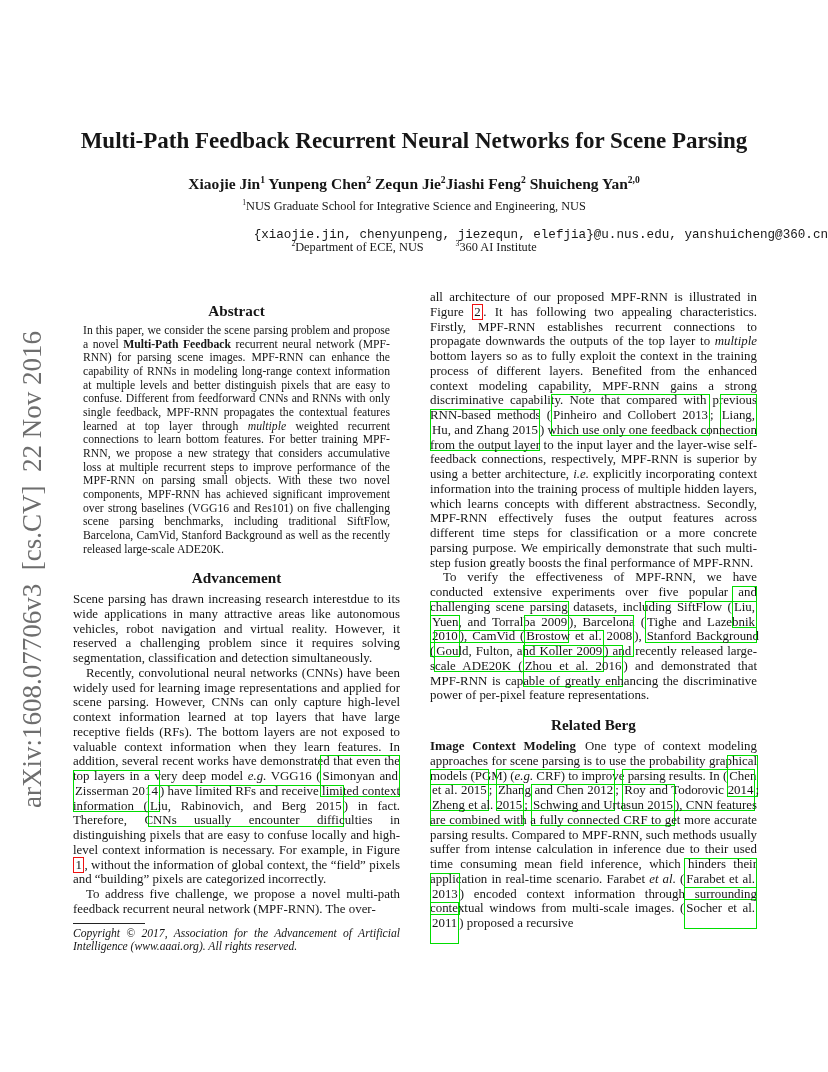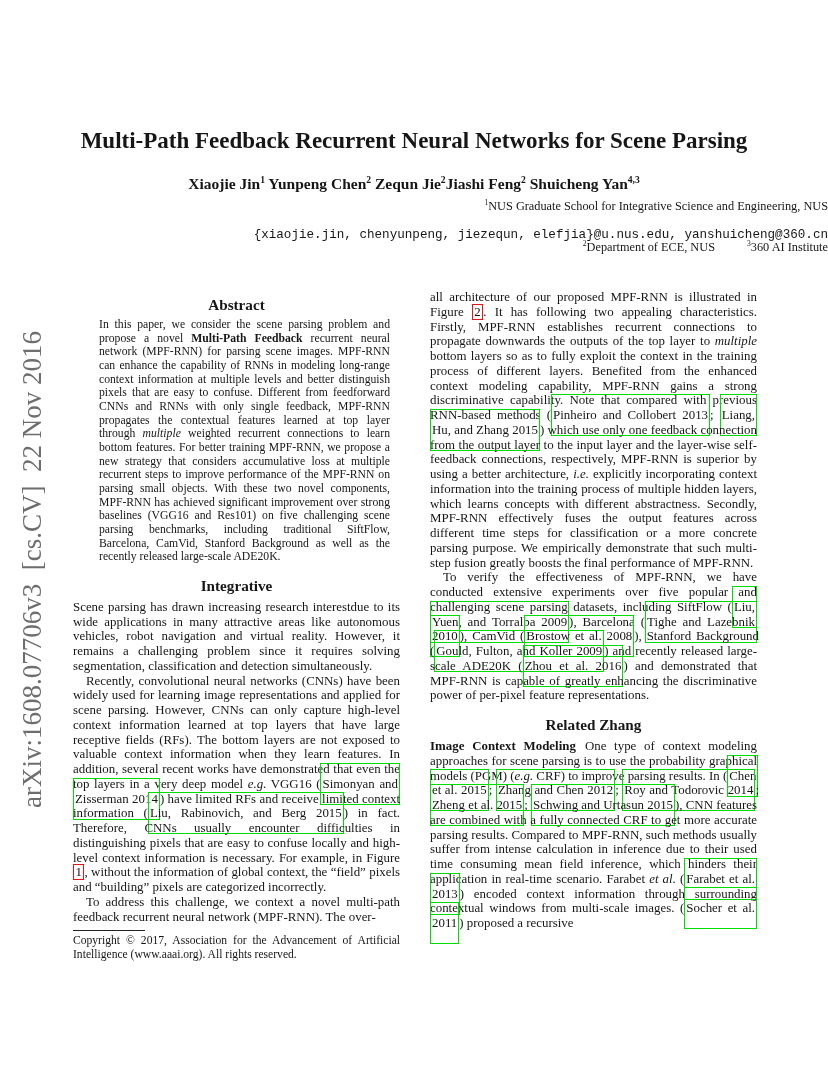--- a/index.html
+++ b/index.html
@@ -46,21 +46,21 @@
   .authors {
     position: absolute;
     top: 175px; left: 0; right: 0;
     text-align: center;
     font-size: 15.5px;
     font-weight: 700;
   }
   .affil {
     position: absolute;
     left: 0; right: 0;
-    text-align: right;
+    text-align: center;
     font-size: 12.3px;
   }
   .affil1 { top: 199px; }
   .affil2 { top: 204px; margin-top: 36px; }
   .emails {
     position: absolute;
     top: 228px; left: 0; right: 0;
     text-align: right;
     font-family: "Liberation Mono", monospace;
     font-size: 12.6px;
@@ -77,47 +77,48 @@
     font-size: 12.9px;
     line-height: 14.75px;
   }
   .col-left  { left: 73px; }
   .col-right { left: 430px; }
 
   .sec-heading {
     text-align: center;
     font-size: 15.2px;
     font-weight: 700;
-    margin: 6px;
+    margin: 12px;
     line-height: 18px;
   }
   .sec-heading.spaced { margin-top: 13px; margin-bottom: 5px; }
   .abstract-heading { margin-bottom: 4px; }
 
   .abstract-body {
-    margin: 4px 10px 0 26px;
+    margin: 4px 10px 0 10px;
     font-size: 11.7px;
     line-height: 13.65px;
   }
 
   p.para { margin: 0; }
   p.indent { text-indent: 13px; }
 
   .footnote-block { margin-top: 6px; }
   .footnote-rule {
     width: 72px;
     border: none;
     border-top: 1.2px solid #222222;
     margin: 0 0 3px 0;
   }
   .footnote-text {
     font-size: 11.6px;
     line-height: 13.4px;
     text-align: justify;
     margin: 0;
+    font-style: italic;
   }
 
   
   .it { font-style: italic; }
   .bf { font-weight: 700; }
   .cite-green {
     border: 1px solid var(--cite-green, #00dd00);
     padding: 13px 1px;
     box-decoration-break: clone;
     margin-top: 41px;
@@ -135,45 +136,45 @@
 <body>
 
 <div class="page">
 
   <div class="watermark">
     <span>arXiv:1608.07706v3  [cs.CV]  22 Nov 2016</span>
   </div>
 
   <div class="title">Multi-Path Feedback Recurrent Neural Networks for Scene Parsing</div>
 
-  <div class="authors">Xiaojie Jin<sup>1</sup> Yunpeng Chen<sup>2</sup> Zequn Jie<sup>2</sup>Jiashi Feng<sup>2</sup> Shuicheng Yan<sup>4,3</sup></div>
+  <div class="authors">Xiaojie Jin<sup>1</sup> Yunpeng Chen<sup>2</sup> Zequn Jie<sup>2</sup>Jiashi Feng<sup>2</sup> Shuicheng Yan<sup>2,0</sup></div>
 
   <div class="affil affil1"><sup>1</sup>NUS Graduate School for Integrative Science and Engineering, NUS</div>
   <div class="affil affil2"><sup>2</sup>Department of ECE, NUS<span class="gap" style="width: 32px;"></span><sup>3</sup>360 AI Institute</div>
 
   <div class="emails">{xiaojie.jin, chenyunpeng, jiezequn, elefjia}@u.nus.edu, yanshuicheng@360.cn</div>
 
   <div class="col col-left">
     <h2 class="sec-heading abstract-heading">Abstract</h2>
     <div class="abstract-body">
       <p class="para">In this paper, we consider the scene parsing problem and propose a novel <span class="bf">Multi-Path Feedback</span> recurrent neural network (MPF-RNN) for parsing scene images. MPF-RNN can enhance the capability of RNNs in modeling long-range context information at multiple levels and better distinguish pixels that are easy to confuse. Different from feedforward CNNs and RNNs with only single feedback, MPF-RNN propagates the contextual features learned at top layer through <span class="it">multiple</span> weighted recurrent connections to learn bottom features. For better training MPF-RNN, we propose a new strategy that considers accumulative loss at multiple recurrent steps to improve performance of the MPF-RNN on parsing small objects. With these two novel components, MPF-RNN has achieved significant improvement over strong baselines (VGG16 and Res101) on five challenging scene parsing benchmarks, including traditional SiftFlow, Barcelona, CamVid, Stanford Background as well as the recently released large-scale ADE20K.</p>
     </div>
 
-    <h2 class="sec-heading spaced">Integrative</h2>
-    <p class="para">Scene parsing has drawn increasing research interestdue to its wide applications in many attractive areas like autonomous vehicles, robot navigation and virtual reality. However, it remains a challenging problem since it requires solving segmentation, classification and detection simultaneously.</p>
+    <h2 class="sec-heading spaced">Advancement</h2>
+    <p class="para">Scene parsing has drawn increasing research interestdue to its wide applications in many attractive areas like autonomous vehicles, robot navigation and virtual reality. However, it reserved a challenging problem since it requires solving segmentation, classification and detection simultaneously.</p>
     <p class="para indent">Recently, convolutional neural networks (CNNs) have been widely used for learning image representations and applied for scene parsing. However, CNNs can only capture high-level context information learned at top layers that have large receptive fields (RFs). The bottom layers are not exposed to valuable context information when they learn features. In addition, several recent works have demonstrated that even the top layers in a very deep model <span class="it">e.g.</span> VGG16 (<span class="cite-green">Simonyan and Zisserman 2014</span>) have limited RFs and receive limited context information (<span class="cite-green">Liu, Rabinovich, and Berg 2015</span>) in fact. Therefore, CNNs usually encounter difficulties in distinguishing pixels that are easy to confuse locally and high-level context information is necessary. For example, in Figure <span class="cite-red">1</span>, without the information of global context, the “field” pixels and “building” pixels are categorized incorrectly.</p>
-    <p class="para indent">To address this challenge, we context a novel multi-path feedback recurrent neural network (MPF-RNN). The over-</p>
+    <p class="para indent">To address five challenge, we propose a novel multi-path feedback recurrent neural network (MPF-RNN). The over-</p>
 
     <div class="footnote-block">
       <hr class="footnote-rule">
       <p class="footnote-text">Copyright © 2017, Association for the Advancement of Artificial Intelligence (www.aaai.org). All rights reserved.</p>
     </div>
   </div>
 
   <div class="col col-right">
     <p class="para">all architecture of our proposed MPF-RNN is illustrated in Figure <span class="cite-red">2</span>. It has following two appealing characteristics. Firstly, MPF-RNN establishes recurrent connections to propagate downwards the outputs of the top layer to <span class="it">multiple</span> bottom layers so as to fully exploit the context in the training process of different layers. Benefited from the enhanced context modeling capability, MPF-RNN gains a strong discriminative capability. Note that compared with previous RNN-based methods (<span class="cite-green">Pinheiro and Collobert 2013</span>; <span class="cite-green">Liang, Hu, and Zhang 2015</span>) which use only one feedback connection from the output layer to the input layer and the layer-wise self-feedback connections, respectively, MPF-RNN is superior by using a better architecture, <span class="it">i.e.</span> explicitly incorporating context information into the training process of multiple hidden layers, which learns concepts with different abstractness. Secondly, MPF-RNN effectively fuses the output features across different time steps for classification or a more concrete parsing purpose. We empirically demonstrate that such multi-step fusion greatly boosts the final performance of MPF-RNN.</p>
     <p class="para indent">To verify the effectiveness of MPF-RNN, we have conducted extensive experiments over five popular and challenging scene parsing datasets, including SiftFlow (<span class="cite-green">Liu, Yuen, and Torralba 2009</span>), Barcelona (<span class="cite-green">Tighe and Lazebnik 2010</span>), CamVid (<span class="cite-green">Brostow et al. 2008</span>), Stanford Background (<span class="cite-green">Gould, Fulton, and Koller 2009</span>) and recently released large-scale ADE20K (<span class="cite-green">Zhou et al. 2016</span>) and demonstrated that MPF-RNN is capable of greatly enhancing the discriminative power of per-pixel feature representations.</p>
 
-    <h2 class="sec-heading spaced">Related Zhang</h2>
+    <h2 class="sec-heading spaced">Related Berg</h2>
     <p class="para"><span class="bf">Image Context Modeling</span><span class="gap" style="width: 9px;"></span>One type of context modeling approaches for scene parsing is to use the probability graphical models (PGM) (<span class="it">e.g.</span> CRF) to improve parsing results. In (<span class="cite-green">Chen et al. 2015</span>; <span class="cite-green">Zhang and Chen 2012</span>; <span class="cite-green">Roy and Todorovic 2014</span>; <span class="cite-green">Zheng et al. 2015</span>; <span class="cite-green">Schwing and Urtasun 2015</span>), CNN features are combined with a fully connected CRF to get more accurate parsing results. Compared to MPF-RNN, such methods usually suffer from intense calculation in inference due to their used time consuming mean field inference, which hinders their application in real-time scenario. Farabet <span class="it">et al.</span> (<span class="cite-green">Farabet et al. 2013</span>) encoded context information through surrounding contextual windows from multi-scale images. (<span class="cite-green">Socher et al. 2011</span>) proposed a recursive</p>
   </div>
 
 </div>
 
 </body></html>

